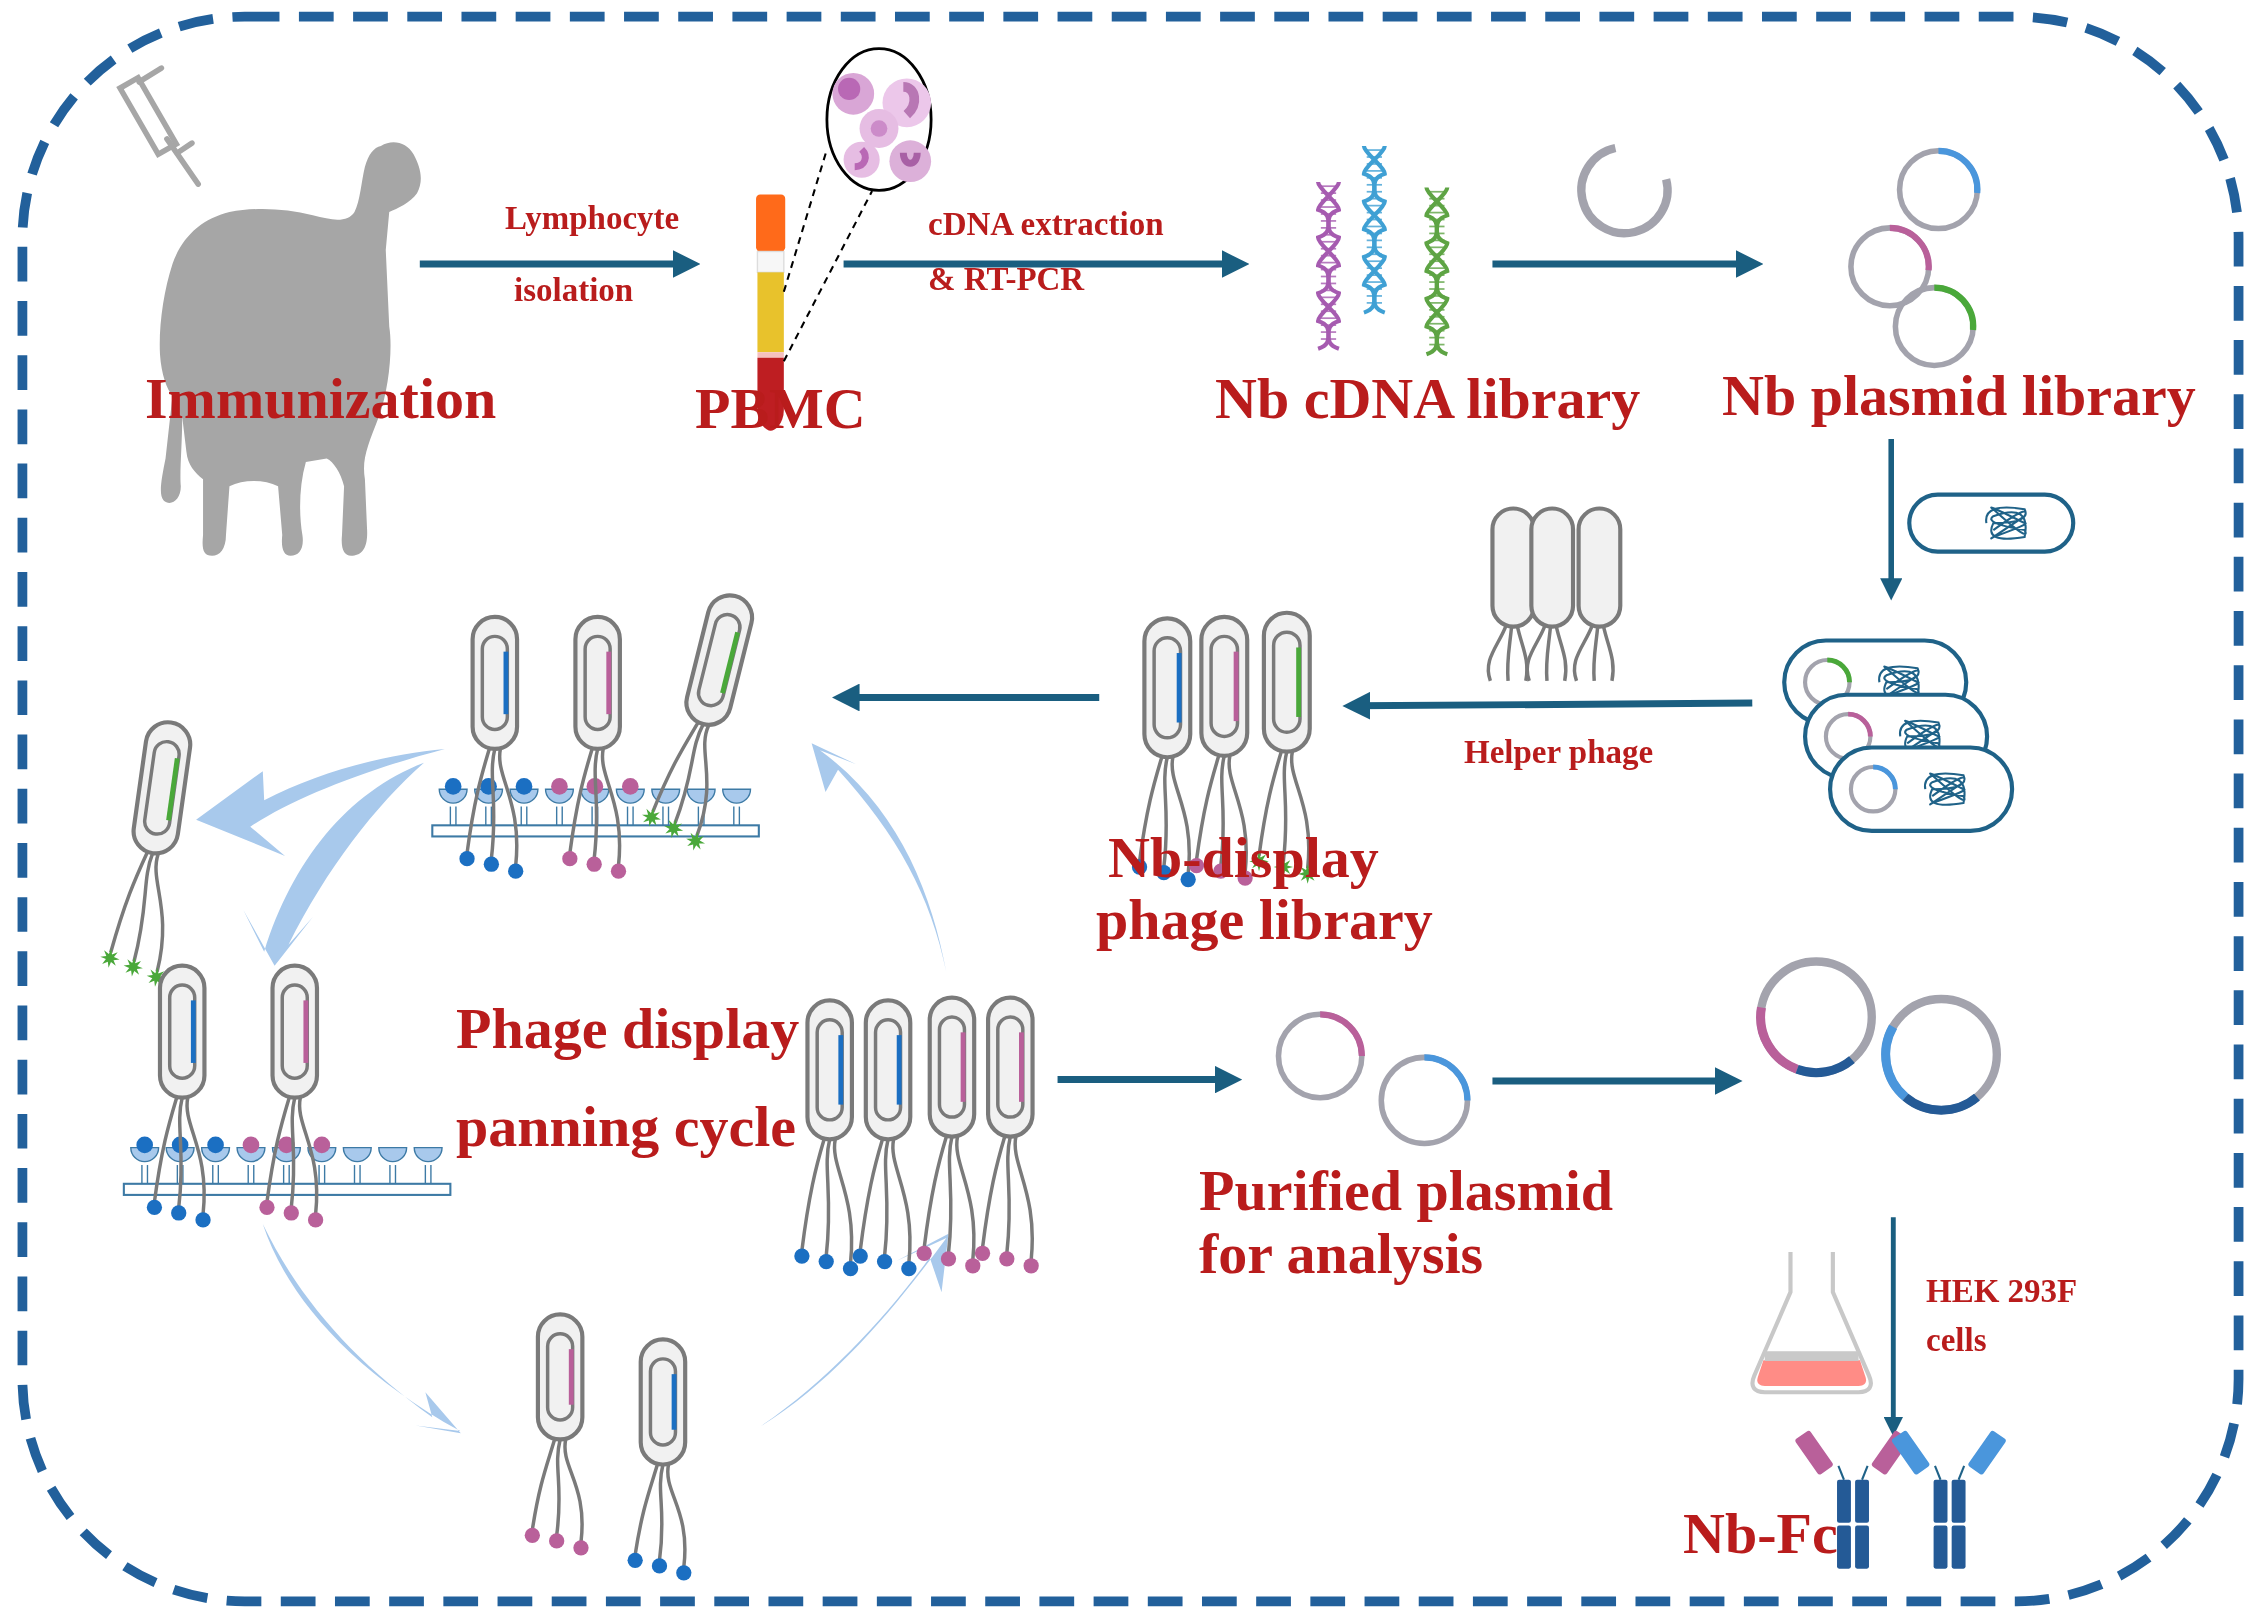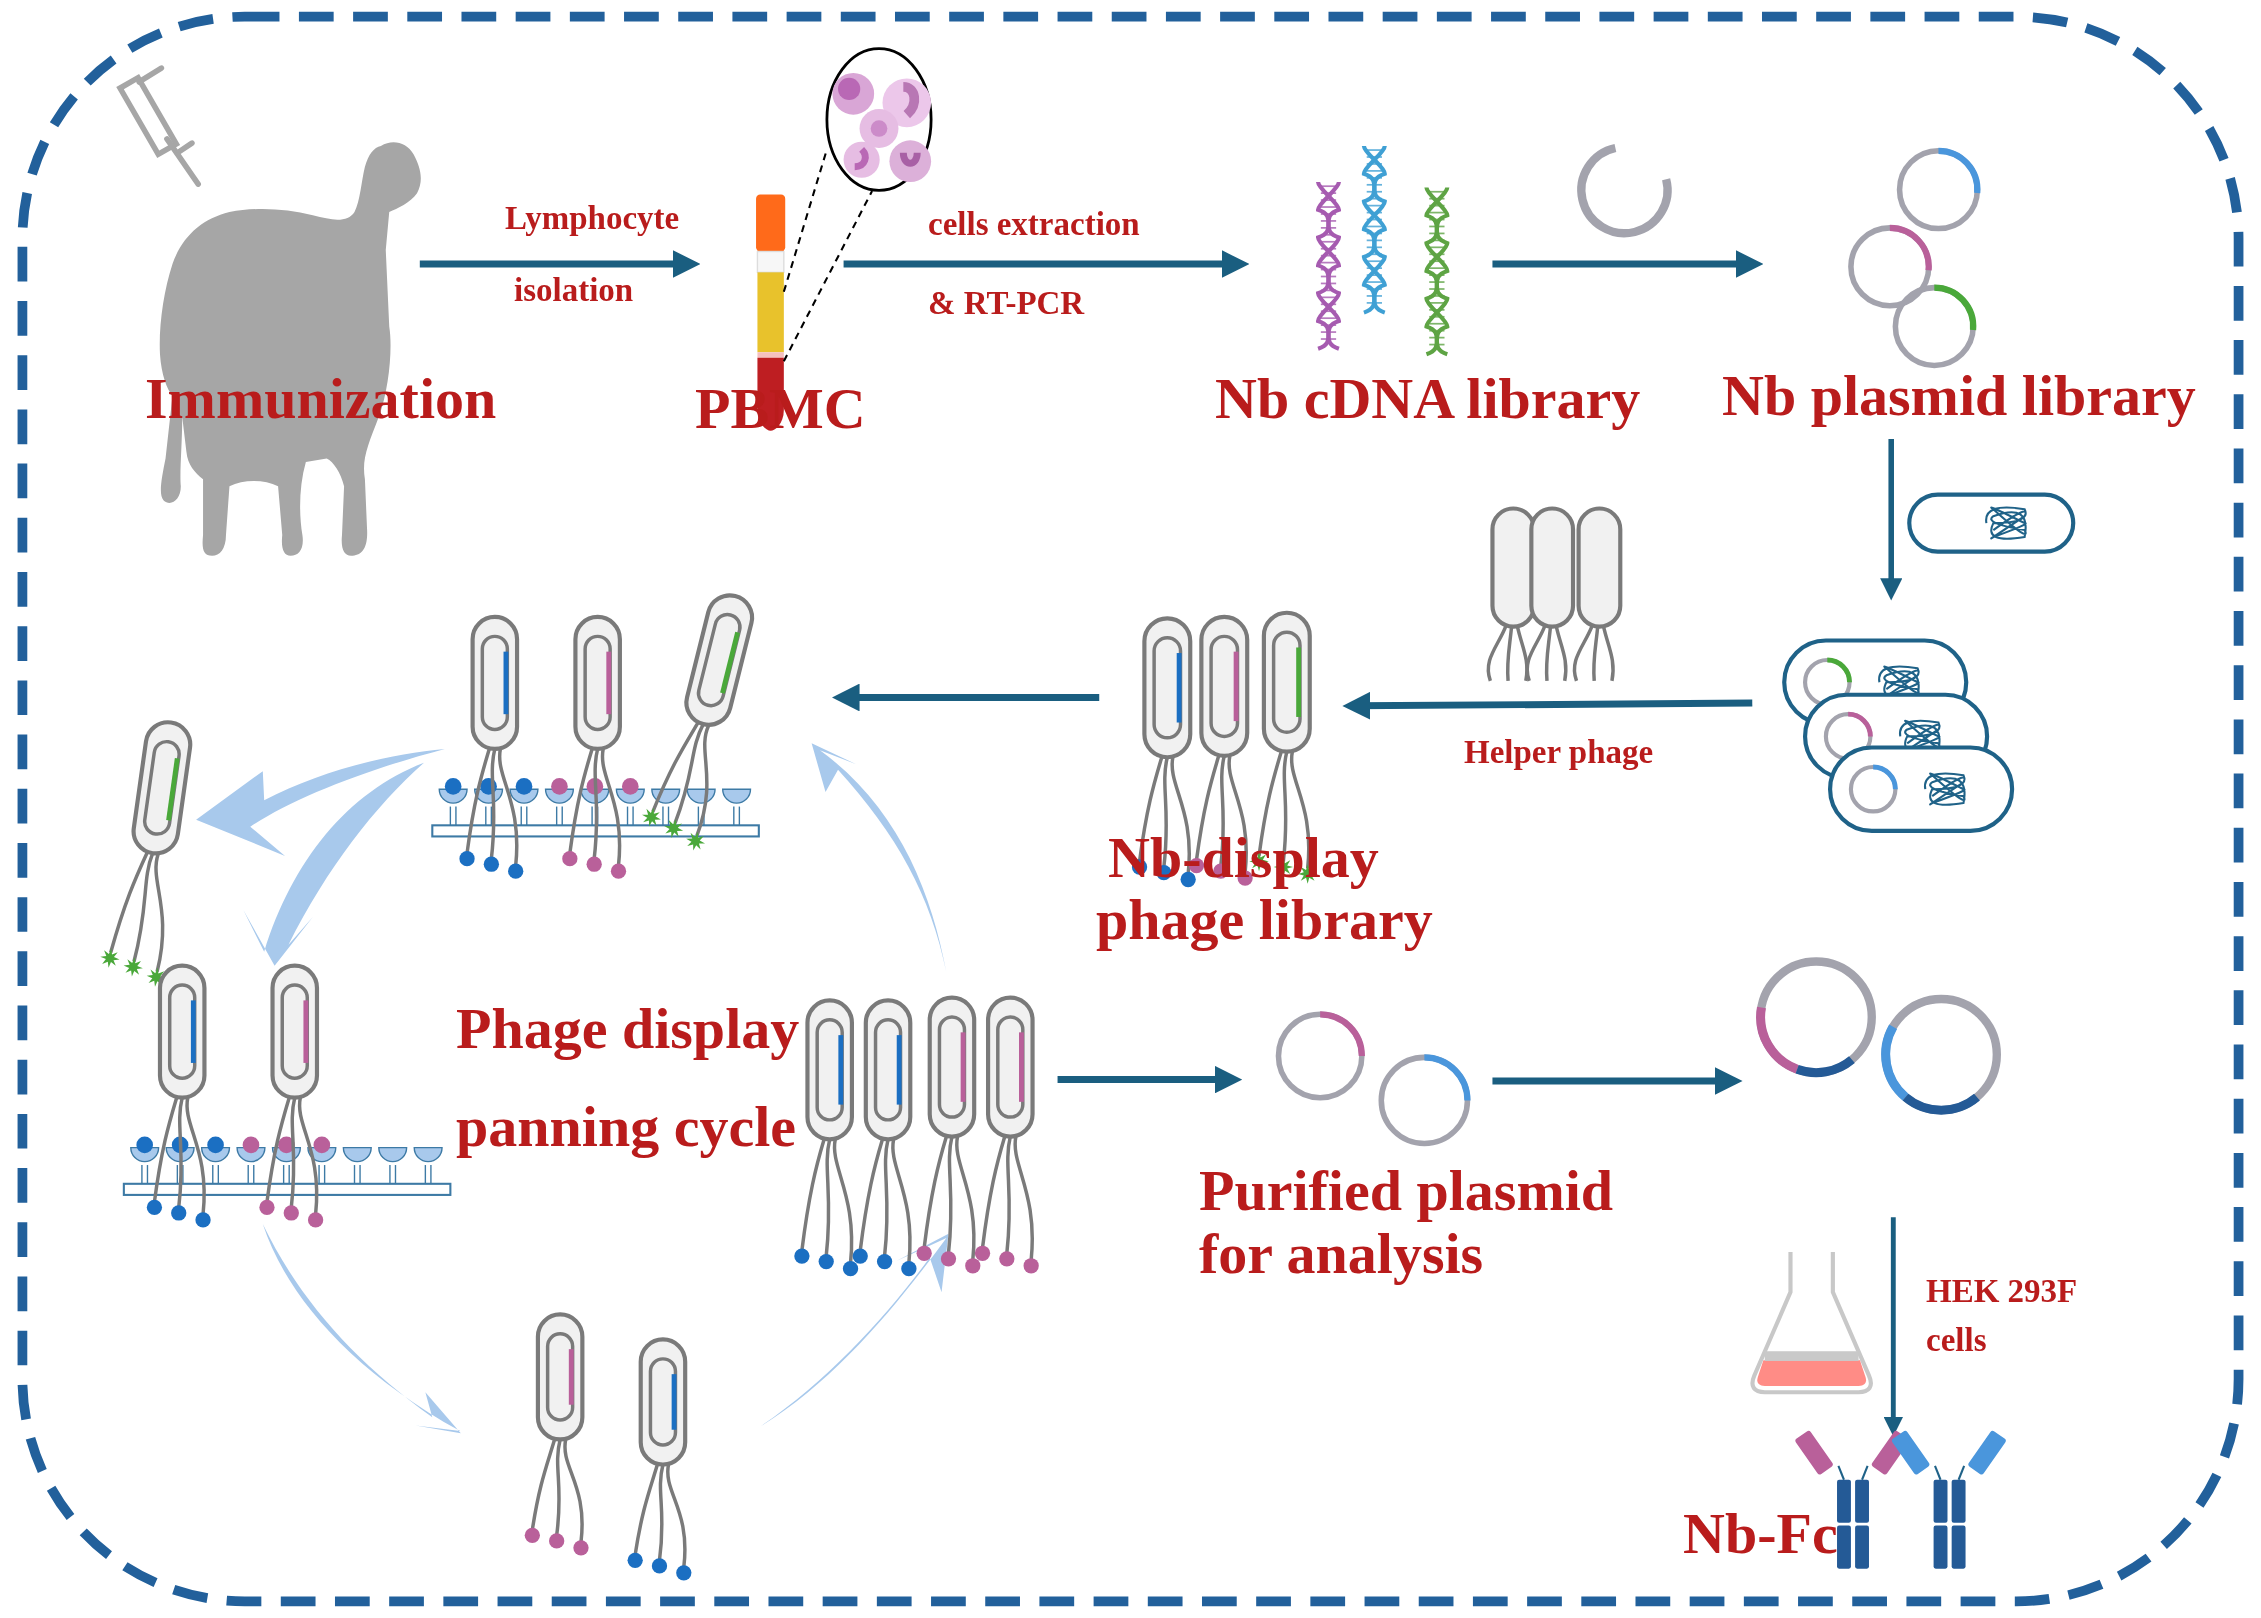--- a/index.html
+++ b/index.html
@@ -530,22 +530,22 @@
           <rect x="2847" y="2060" width="26" height="62" rx="4" fill="#4a96dc" transform="rotate(35 2860 2091)"></rect>
         </g>
       </g>
 </svg>
 
 
 <div class="lbl big" style="left:145px; top:367px;">Immunization</div>
 <div class="lbl sm" style="left:505px; top:200px;">Lymphocyte</div>
 <div class="lbl sm" style="left:514px; top:272px;">isolation</div>
 <div class="lbl big" style="left:695px; top:377px;">PBMC</div>
-<div class="lbl sm" style="left:928px; top:206px;">cells extraction</div>
-<div class="lbl sm" style="left:928px; top:285px;text-align:right;">&amp;  RT-PCR</div>
+<div class="lbl sm" style="left:928px; top:206px;">cDNA extraction</div>
+<div class="lbl sm" style="left:928px; top:261px;text-align:right;">&amp;  RT-PCR</div>
 <div class="lbl big" style="left:1215px; top:367px;">Nb cDNA library</div>
 <div class="lbl big" style="left:1722px; top:364px;">Nb plasmid library</div>
 <div class="lbl sm" style="left:1444px; top:734px;margin-left:20px;">Helper phage</div>
 <div class="lbl big" style="left:1108px; top:826px;">Nb-display</div>
 <div class="lbl big" style="left:1096px; top:888px;">phage library</div>
 <div class="lbl big" style="left:456px; top:997px;">Phage display</div>
 <div class="lbl big" style="left:456px; top:1059px;margin-top:36px;">panning cycle</div>
 <div class="lbl big" style="left:1199px; top:1159px;">Purified plasmid</div>
 <div class="lbl big" style="left:1199px; top:1222px;">for analysis</div>
 <div class="lbl sm" style="left:1926px; top:1273px;">HEK 293F</div>

